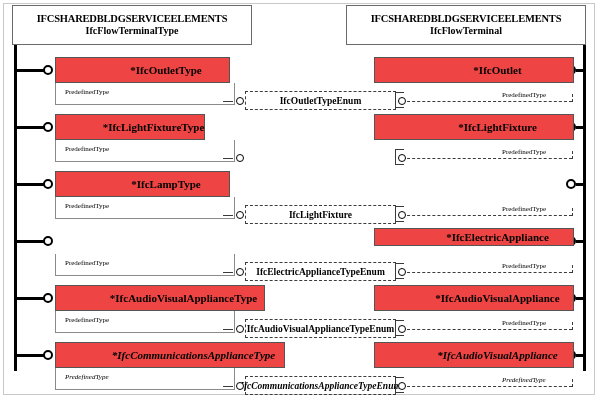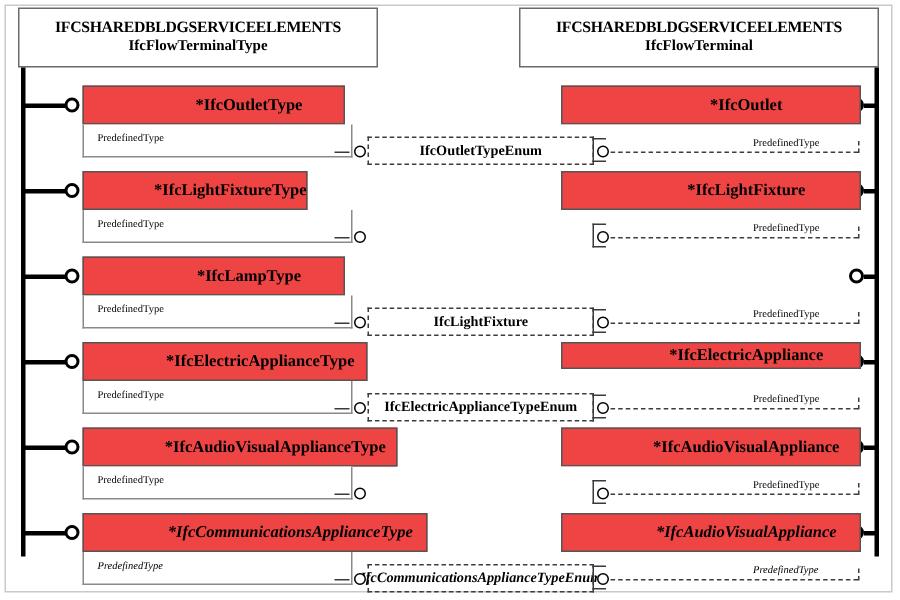--- a/index.html
+++ b/index.html
@@ -127,21 +127,20 @@
     <div class="seg-thin" style="left:223px;top:215px;width:10px;height:1.2px;"></div>
     <div class="circ-sm" style="left:236px;top:211px;width:8px;height:8px;"></div>
     <div class="circ-sm" style="left:398px;top:211px;width:8px;height:8px;"></div>
     <div class="seg-thin" style="left:395px;top:206px;width:1.2px;height:16px;"></div>
     <div class="seg-thin" style="left:395px;top:206px;width:9px;height:1.2px;"></div>
     <div class="seg-thin" style="left:395px;top:221px;width:9px;height:1.2px;"></div>
       </div>
       <div class="entity" style="left: 0px; top: 0px; width: 600px; height: 400px;">
     <div class="seg" style="left:15px;top:240px;width:32px;height:2.5px;"></div>
     <div class="circ" style="left:43px;top:236px;width:10px;height:10px;"></div>
-        <div class="ent-title" style="left: 55px; top: 228px; width: 190px; height: 26px;">*IfcElectricApplianceType</div>
         <div class="ent-attr" style="left: 55px; top: 254px; width: 180px; height: 22px;"></div>
         <div class="attr-label" style="left: 65px; top: 259px;">PredefinedType</div>
     <div class="seg" style="left:576px;top:240px;width:10px;height:2.5px;"></div>
     <div class="circ" style="left:566px;top:236px;width:10px;height:10px;"></div>
         <div class="ent-title" style="left: 374px; top: 228px; width: 200px; height: 18px;">*IfcElectricAppliance</div>
         <div class="ent-attr" style="left: 374px; top: 254px; width: 200px; height: 22px; border: none;"></div>
     <div class="dashline" style="left:402px;top:272px;width:170px;"></div>
     <div class="dashline-v" style="left:572px;top:265px;height:8px;"></div>
         <div class="attr-label" style="left: 502px; top: 262px;">PredefinedType</div>
         <div class="enum-box" style="left: 245px; top: 262px; width: 151px; height: 19px;">IfcElectricApplianceTypeEnum</div>
@@ -158,20 +157,21 @@
         <div class="ent-title" style="left: 55px; top: 285px; width: 210px; height: 26px;">*IfcAudioVisualApplianceType</div>
         <div class="ent-attr" style="left: 55px; top: 311px; width: 180px; height: 22px;"></div>
         <div class="attr-label" style="left: 65px; top: 316px;">PredefinedType</div>
     <div class="seg" style="left:576px;top:297px;width:10px;height:2.5px;"></div>
     <div class="circ" style="left:566px;top:293px;width:10px;height:10px;"></div>
         <div class="ent-title" style="left: 374px; top: 285px; width: 200px; height: 26px;">*IfcAudioVisualAppliance</div>
         <div class="ent-attr" style="left: 374px; top: 311px; width: 200px; height: 22px; border: none;"></div>
     <div class="dashline" style="left:402px;top:329px;width:170px;"></div>
     <div class="dashline-v" style="left:572px;top:322px;height:8px;"></div>
         <div class="attr-label" style="left: 502px; top: 319px;">PredefinedType</div>
+        <div class="enum-box" style="left: 245px; top: 319px; width: 151px; height: 19px;">IfcAudioVisualApplianceTypeEnum</div>
     <div class="seg-thin" style="left:223px;top:329px;width:10px;height:1.2px;"></div>
     <div class="circ-sm" style="left:236px;top:325px;width:8px;height:8px;"></div>
     <div class="circ-sm" style="left:398px;top:325px;width:8px;height:8px;"></div>
     <div class="seg-thin" style="left:395px;top:320px;width:1.2px;height:16px;"></div>
     <div class="seg-thin" style="left:395px;top:320px;width:9px;height:1.2px;"></div>
     <div class="seg-thin" style="left:395px;top:335px;width:9px;height:1.2px;"></div>
       </div>
       <div class="entity" style="left: 0px; top: 0px; width: 600px; height: 400px; font-style: italic;">
     <div class="seg" style="left:15px;top:354px;width:32px;height:2.5px;"></div>
     <div class="circ" style="left:43px;top:350px;width:10px;height:10px;"></div>

